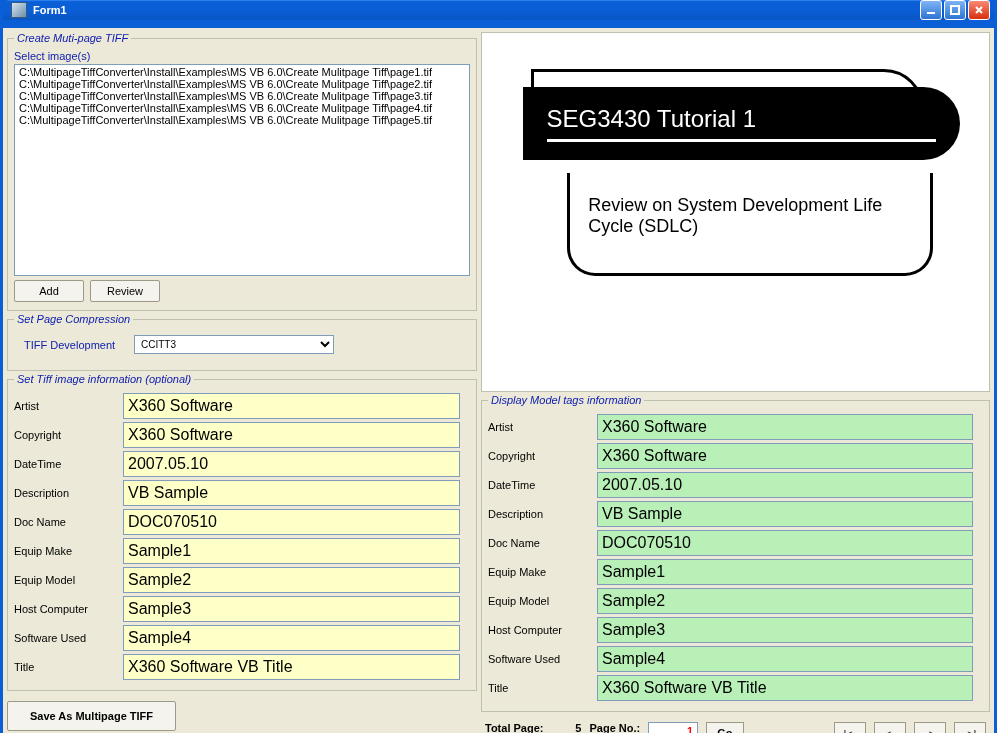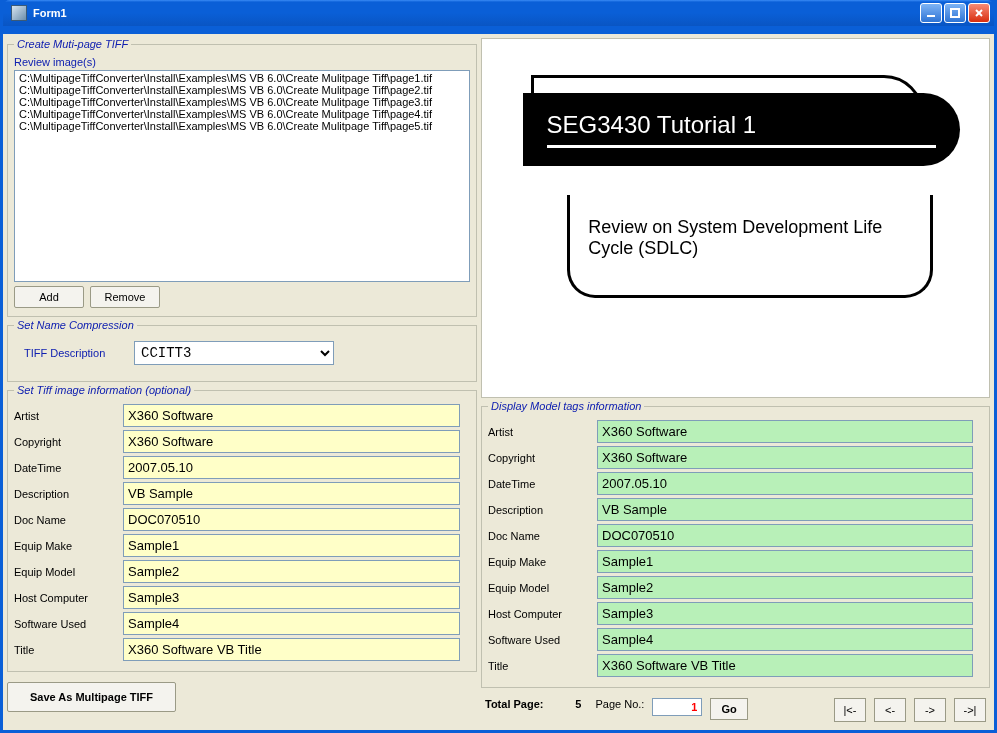--- a/index.html
+++ b/index.html
@@ -94,36 +94,36 @@
   min-width: 70px;
   background: #f4f3ee;
   border: 1px solid #9a9a86;
   border-radius: 2px;
   cursor: pointer;
 }
 .comp-row { display: flex; align-items: center; gap: 10px; padding: 4px 0 10px 10px; }
 .comp-row label { color: #1020b0; min-width: 100px; }
 select.combo {
   width: 200px;
-  font-family: Liberation Mono, monospace;
-  font-size: 14px;
+  font-family: Liberation Sans, sans-serif;
+  font-size: 10px;
   background: white;
   border: 1px solid #7f9db9;
   padding: 2px;
 }
 .tags-grid {
   display: grid;
   grid-template-columns: 105px 1fr;
   gap: 3px 4px;
   padding: 2px 10px 4px 0;
 }
 .tags-grid label { align-self: center; }
 .tags-grid input {
   font-family: inherit;
-  font-size: 13px;
+  font-size: 16px;
   padding: 3px 4px;
   border: 1px solid #7f9db9;
   background: #ffffc8;
 }
 .tags-grid.readonly input { background: #b8f0b8; }
 .save-row { display: flex; padding: 8px 4px 4px 0; }
 button.save {
   font-weight: bold;
   padding: 8px 22px;
   background: #f4f3ee;
@@ -169,38 +169,38 @@
   font-size: 24px;
   font-family: Arial, sans-serif;
 }
 .slide-pill .underline {
   height: 3px;
   background: white;
   margin-top: 6px;
 }
 .slide-body {
   position: absolute;
-  top: 120px;
+  top: 104px;
   left: 10%; right: 8%;
   border: 3px solid black;
   border-top: none;
   border-radius: 0 0 28px 28px;
   padding: 22px 18px 36px 18px;
   font-size: 18px;
   font-family: Arial, sans-serif;
 }
 .nav-row {
   display: flex;
   align-items: flex-start;
   gap: 8px;
   padding: 8px 4px 4px 4px;
 }
 .nav-row .tp-label { font-weight: bold; }
 .nav-row .tp-val { min-width: 30px; text-align: right; font-weight: bold; }
-.nav-row .pn-label { font-weight: normal; margin-left: 6px; }
+.nav-row .pn-label { font-weight: bold; margin-left: 0; }
 .nav-row input.pn {
   width: 50px;
   text-align: right;
   color: red;
   font-weight: bold;
   font-family: inherit;
   font-size: 11px;
   padding: 2px 4px;
   border: 1px solid #7f9db9;
   background: white;
@@ -248,38 +248,38 @@
         </div>
     </div>
   </div>
 
   <div class="client">
 
     <div class="left-col">
 
       <fieldset class="group">
         <legend class="red">Create Muti-page TIFF</legend>
-        <span class="sel-images-label">Review image(s)</span>
+        <span class="sel-images-label">Select image(s)</span>
         <div class="listbox">
           <div class="item">C:\MultipageTiffConverter\Install\Examples\MS VB 6.0\Create Mulitpage Tiff\page1.tif</div>
           <div class="item">C:\MultipageTiffConverter\Install\Examples\MS VB 6.0\Create Mulitpage Tiff\page2.tif</div>
           <div class="item">C:\MultipageTiffConverter\Install\Examples\MS VB 6.0\Create Mulitpage Tiff\page3.tif</div>
           <div class="item">C:\MultipageTiffConverter\Install\Examples\MS VB 6.0\Create Mulitpage Tiff\page4.tif</div>
           <div class="item">C:\MultipageTiffConverter\Install\Examples\MS VB 6.0\Create Mulitpage Tiff\page5.tif</div>
         </div>
         <div class="btn-row">
           <button class="std">Add</button>
-          <button class="std">Remove</button>
+          <button class="std">Review</button>
         </div>
       </fieldset>
 
       <fieldset class="group">
-        <legend>Set Name Compression</legend>
+        <legend>Set Page Compression</legend>
         <div class="comp-row">
-          <label>TIFF Description</label>
+          <label>TIFF Development</label>
           <select class="combo">
             <option>CCITT3</option>
           </select>
         </div>
       </fieldset>
 
       <fieldset class="group">
         <legend>Set Tiff image information (optional)</legend>
         <div class="tags-grid">
           <label>Artist</label>

